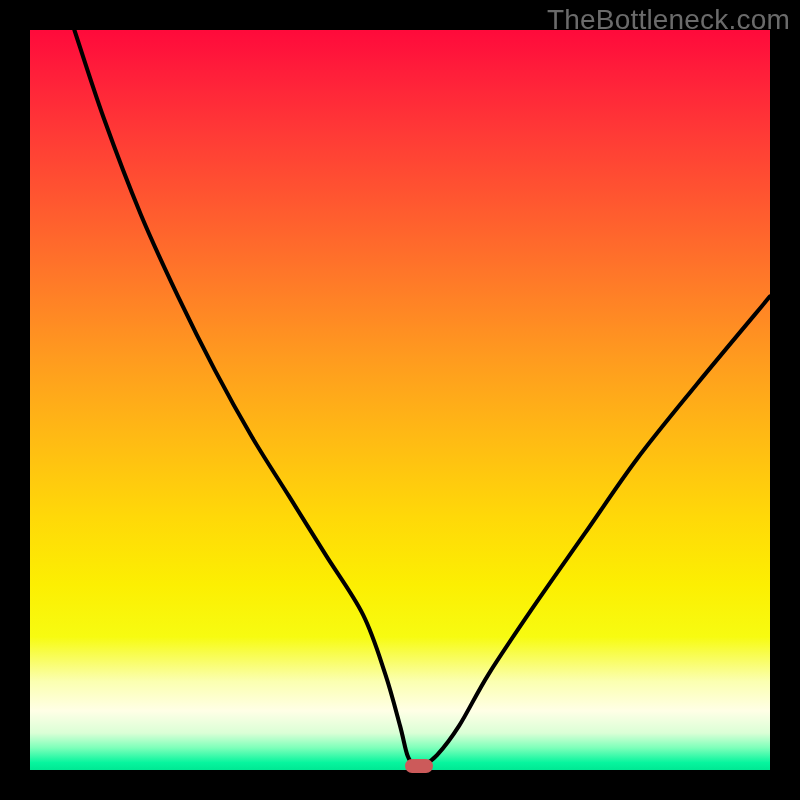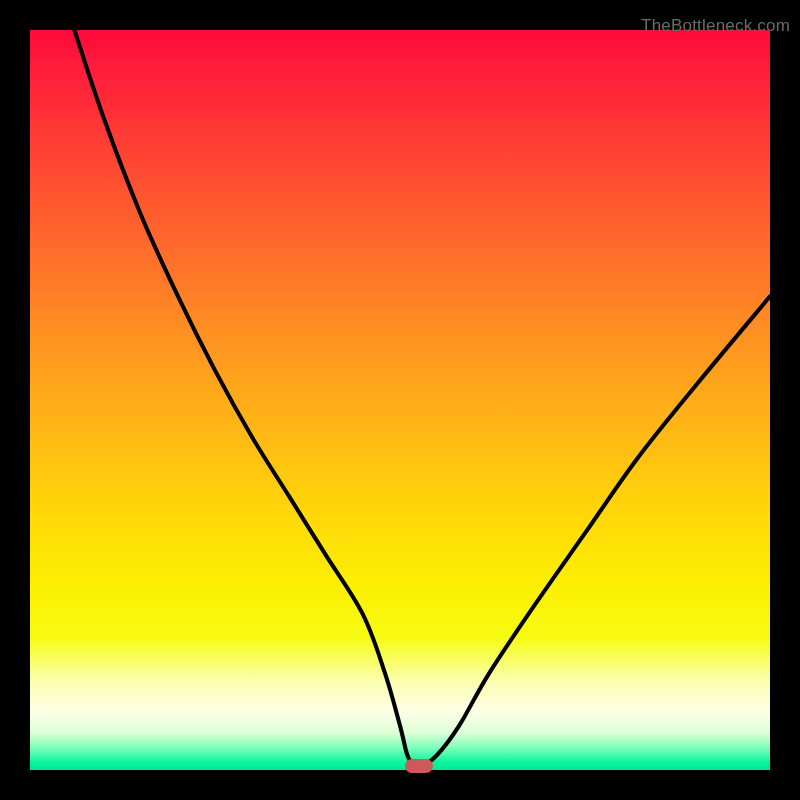--- a/index.html
+++ b/index.html
@@ -5,24 +5,24 @@
   * { margin: 0; padding: 0; box-sizing: border-box; }
   html, body { width: 800px; height: 800px; overflow: hidden; background: #000; }
   .container {
     width: 800px;
     height: 800px;
     position: relative;
     background: #000;
   }
   .watermark {
     position: absolute;
-    top: 16px;
+    top: 4px;
     right: 10px;
     font-family: Arial, Helvetica, sans-serif;
-    font-size: 17px;
+    font-size: 28px;
     color: #6b6b6b;
     font-weight: 500;
     letter-spacing: 0.2px;
     z-index: 10;
   }
   .plot {
     position: absolute;
     left: 30px;
     top: 30px;
     width: 740px;

